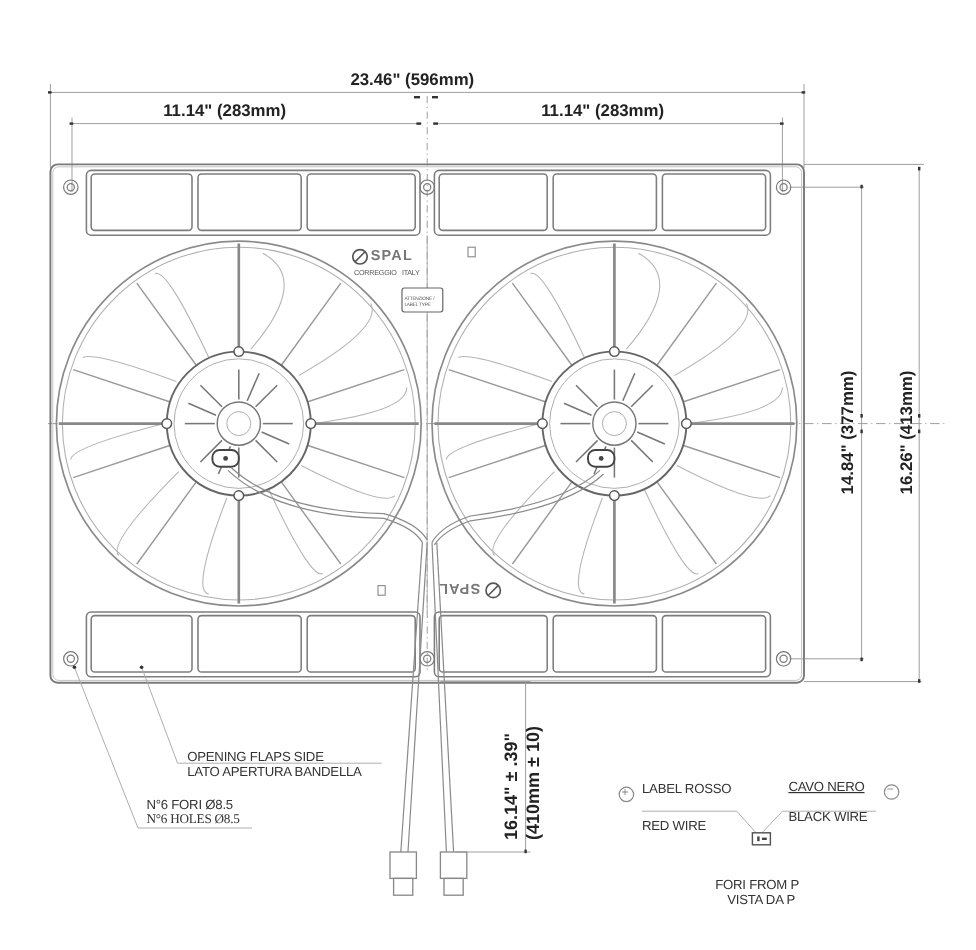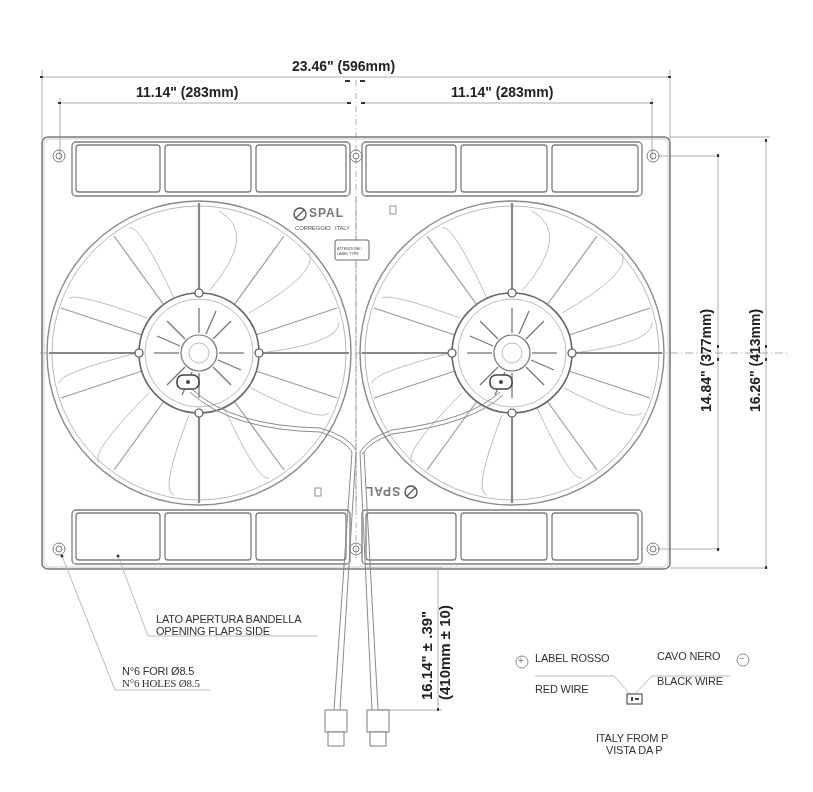--- a/index.html
+++ b/index.html
@@ -258,25 +258,25 @@
 <div class="vert" style="left:747px;top:412px;font-size:14px;">16.26" (413mm)</div>
 
 <div class="vert" style="left:418px;top:700px;font-size:15px;">16.14" ± .39"</div>
 <div class="vert" style="left:436px;top:700px;font-size:15px;">(410mm ± 10)</div>
 
 <div class="note" style="left:309px;top:207px;font-size:12px;font-weight:bold;color:#777;letter-spacing:1px;">SPAL</div>
 <div class="note" style="left:295px;top:225px;font-size:6px;line-height:7px;color:#555;">CORREGGIO   ITALY</div>
 <div class="note" style="left:337px;top:246px;font-size:4px;line-height:5px;color:#555;width:32px;white-space:normal;">ATTENZIONE / LABEL TYPE</div>
 <div class="note" style="left:365px;top:485px;font-size:12px;font-weight:bold;color:#777;letter-spacing:1px;transform:rotate(180deg);">SPAL</div>
 
-<div class="note" style="left:156px;top:613px;">LATO APERTURA BANDELLA</div>
+<div class="note" style="left:156px;top:638px;">LATO APERTURA BANDELLA</div>
 <div class="note" style="left:156px;top:625px;">OPENING FLAPS SIDE</div>
 <div class="note" style="left:122px;top:665px;text-align:center;">N°6 FORI Ø8.5</div>
 <div class="note" style="left:122px;top:677px;font-family:Liberation Serif, serif;">N°6 HOLES Ø8.5</div>
 
 <div class="note" style="left:518px;top:655px;font-size:10px;color:#888;">+</div>
 <div class="note" style="left:535px;top:652px;">LABEL ROSSO</div>
 <div class="note" style="left:535px;top:664px;margin-top:19px;">RED WIRE</div>
-<div class="note" style="left:657px;top:650px;">CAVO NERO</div>
+<div class="note" style="left:657px;top:650px;text-decoration:underline;">CAVO NERO</div>
 <div class="note" style="left:657px;top:675px;">BLACK WIRE</div>
 <div class="note" style="left:739px;top:653px;font-size:10px;color:#888;">−</div>
 <div class="note" style="left:606px;top:720px;margin-top:24px;">VISTA DA P</div>
-<div class="note" style="left:596px;top:732px;">ITALY FROM P</div>
+<div class="note" style="left:596px;top:732px;">FORI FROM P</div>
 
 </body></html>

